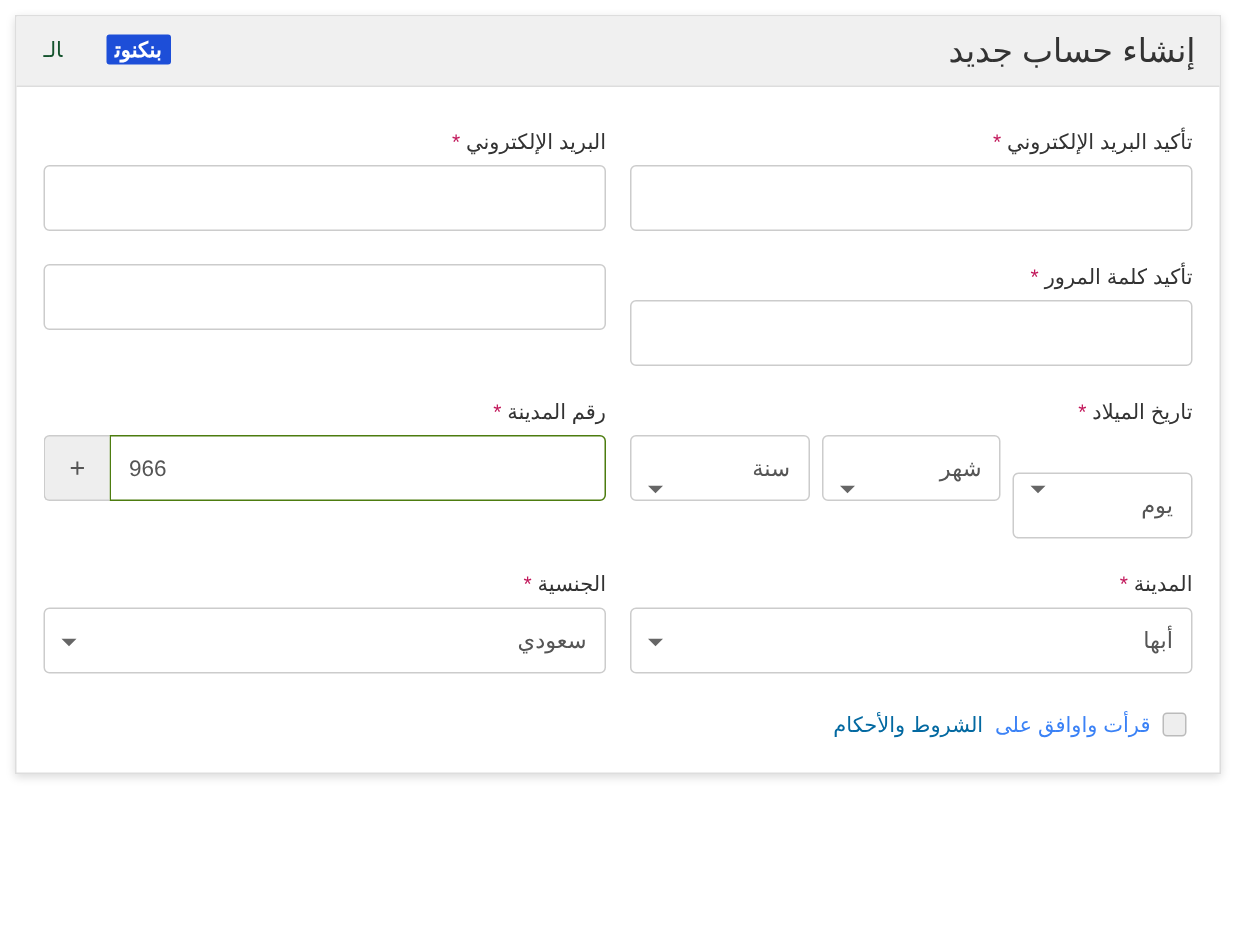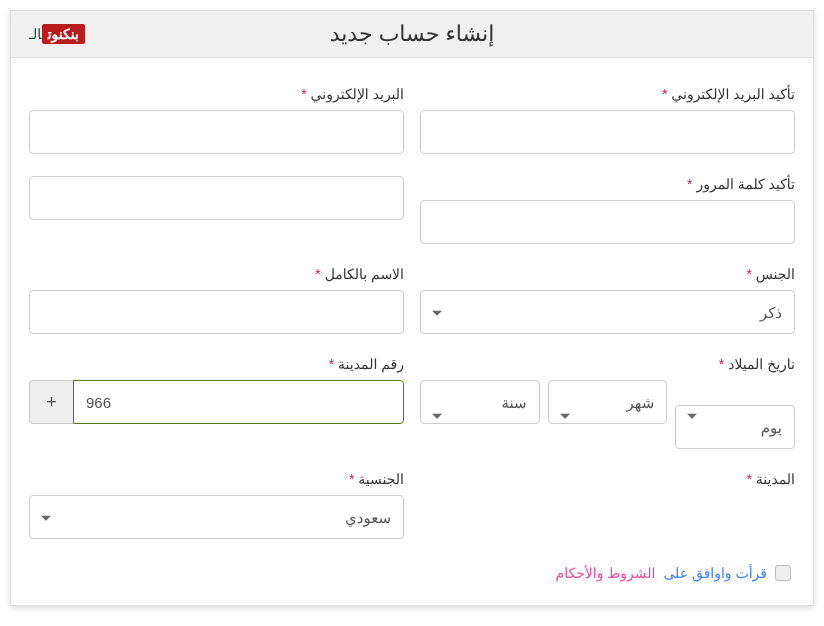--- a/index.html
+++ b/index.html
@@ -24,38 +24,39 @@
   background: #f0f0f0;
   border-bottom: 1px solid #ddd;
   padding: 10px 16px;
   display: flex;
   align-items: center;
   justify-content: flex-start;
   position: relative;
 }
 .title {
   flex: 1;
-  text-align: center;
+  text-align: right;
   font-size: 22px;
   font-weight: normal;
   color: #333;
 }
 .brand-container {
   position: absolute;
   left: 18px;
   top: 50%;
   transform: translateY(-50%);
 }
 .brand {
-  background: #b91c1c;
+  background: #1d4ed8;
   color: #fff;
   padding: 2px 6px;
   font-size: 14px;
   font-weight: bold;
   border-radius: 2px;
+  margin-left: 29px;
 }
 .brand-prefix {
   color: #14532d;
   font-size: 14px;
   font-weight: normal;
 }
 .form-body {
   padding: 28px 18px 16px 18px;
 }
 .row {
@@ -157,21 +158,21 @@
   width: 16px;
   height: 16px;
   border: 1px solid #bbb;
   border-radius: 3px;
   background: #eee;
 }
 .terms-text {
   color: #3b82f6;
 }
 .terms-link {
-  color: #ec4899;
+  color: #0369a1;
 }
 </style>
 </head>
 <body>
 
 <div class="container">
 
   <div class="header">
     <h1 class="title">إنشاء حساب جديد</h1>
     <div class="brand-container">
@@ -204,38 +205,20 @@
       </div>
       <div class="col">
         <label class="label">
           <span>تأكيد كلمة المرور</span>
           <span class="required">*</span>
         </label>
         <input class="input" type="password" style="">
       </div>
     </div>
 
-    <div class="row">
-      <div class="col">
-        <label class="label">
-          <span>الاسم بالكامل</span>
-          <span class="required">*</span>
-        </label>
-        <input class="input" type="text" style="">
-      </div>
-      <div class="col">
-        <label class="label">
-          <span>الجنس</span>
-          <span class="required">*</span>
-        </label>
-        <div class="select-wrap">
-          <div class="select" style="line-height:44px;">ذكر</div>
-        </div>
-      </div>
-    </div>
 
     <div class="row">
       <div class="col">
         <label class="label">
           <span>رقم المدينة</span>
           <span class="required">*</span>
         </label>
         <div class="phone-group">
           <input class="phone-input" type="text" value="966" style="">
           <div class="phone-addon">+</div>
@@ -268,20 +251,23 @@
         </label>
         <div class="select-wrap">
           <div class="select" style="line-height:44px;">سعودي</div>
         </div>
       </div>
       <div class="col">
         <label class="label">
           <span>المدينة</span>
           <span class="required">*</span>
         </label>
+        <div class="select-wrap">
+          <div class="select" style="line-height:44px;">أبها</div>
+        </div>
       </div>
     </div>
 
     <div class="terms-row">
       <div class="checkbox"></div>
       <span class="terms-text">قرأت واوافق على</span>
       <span class="terms-link">الشروط والأحكام</span>
     </div>
 
   </div>

